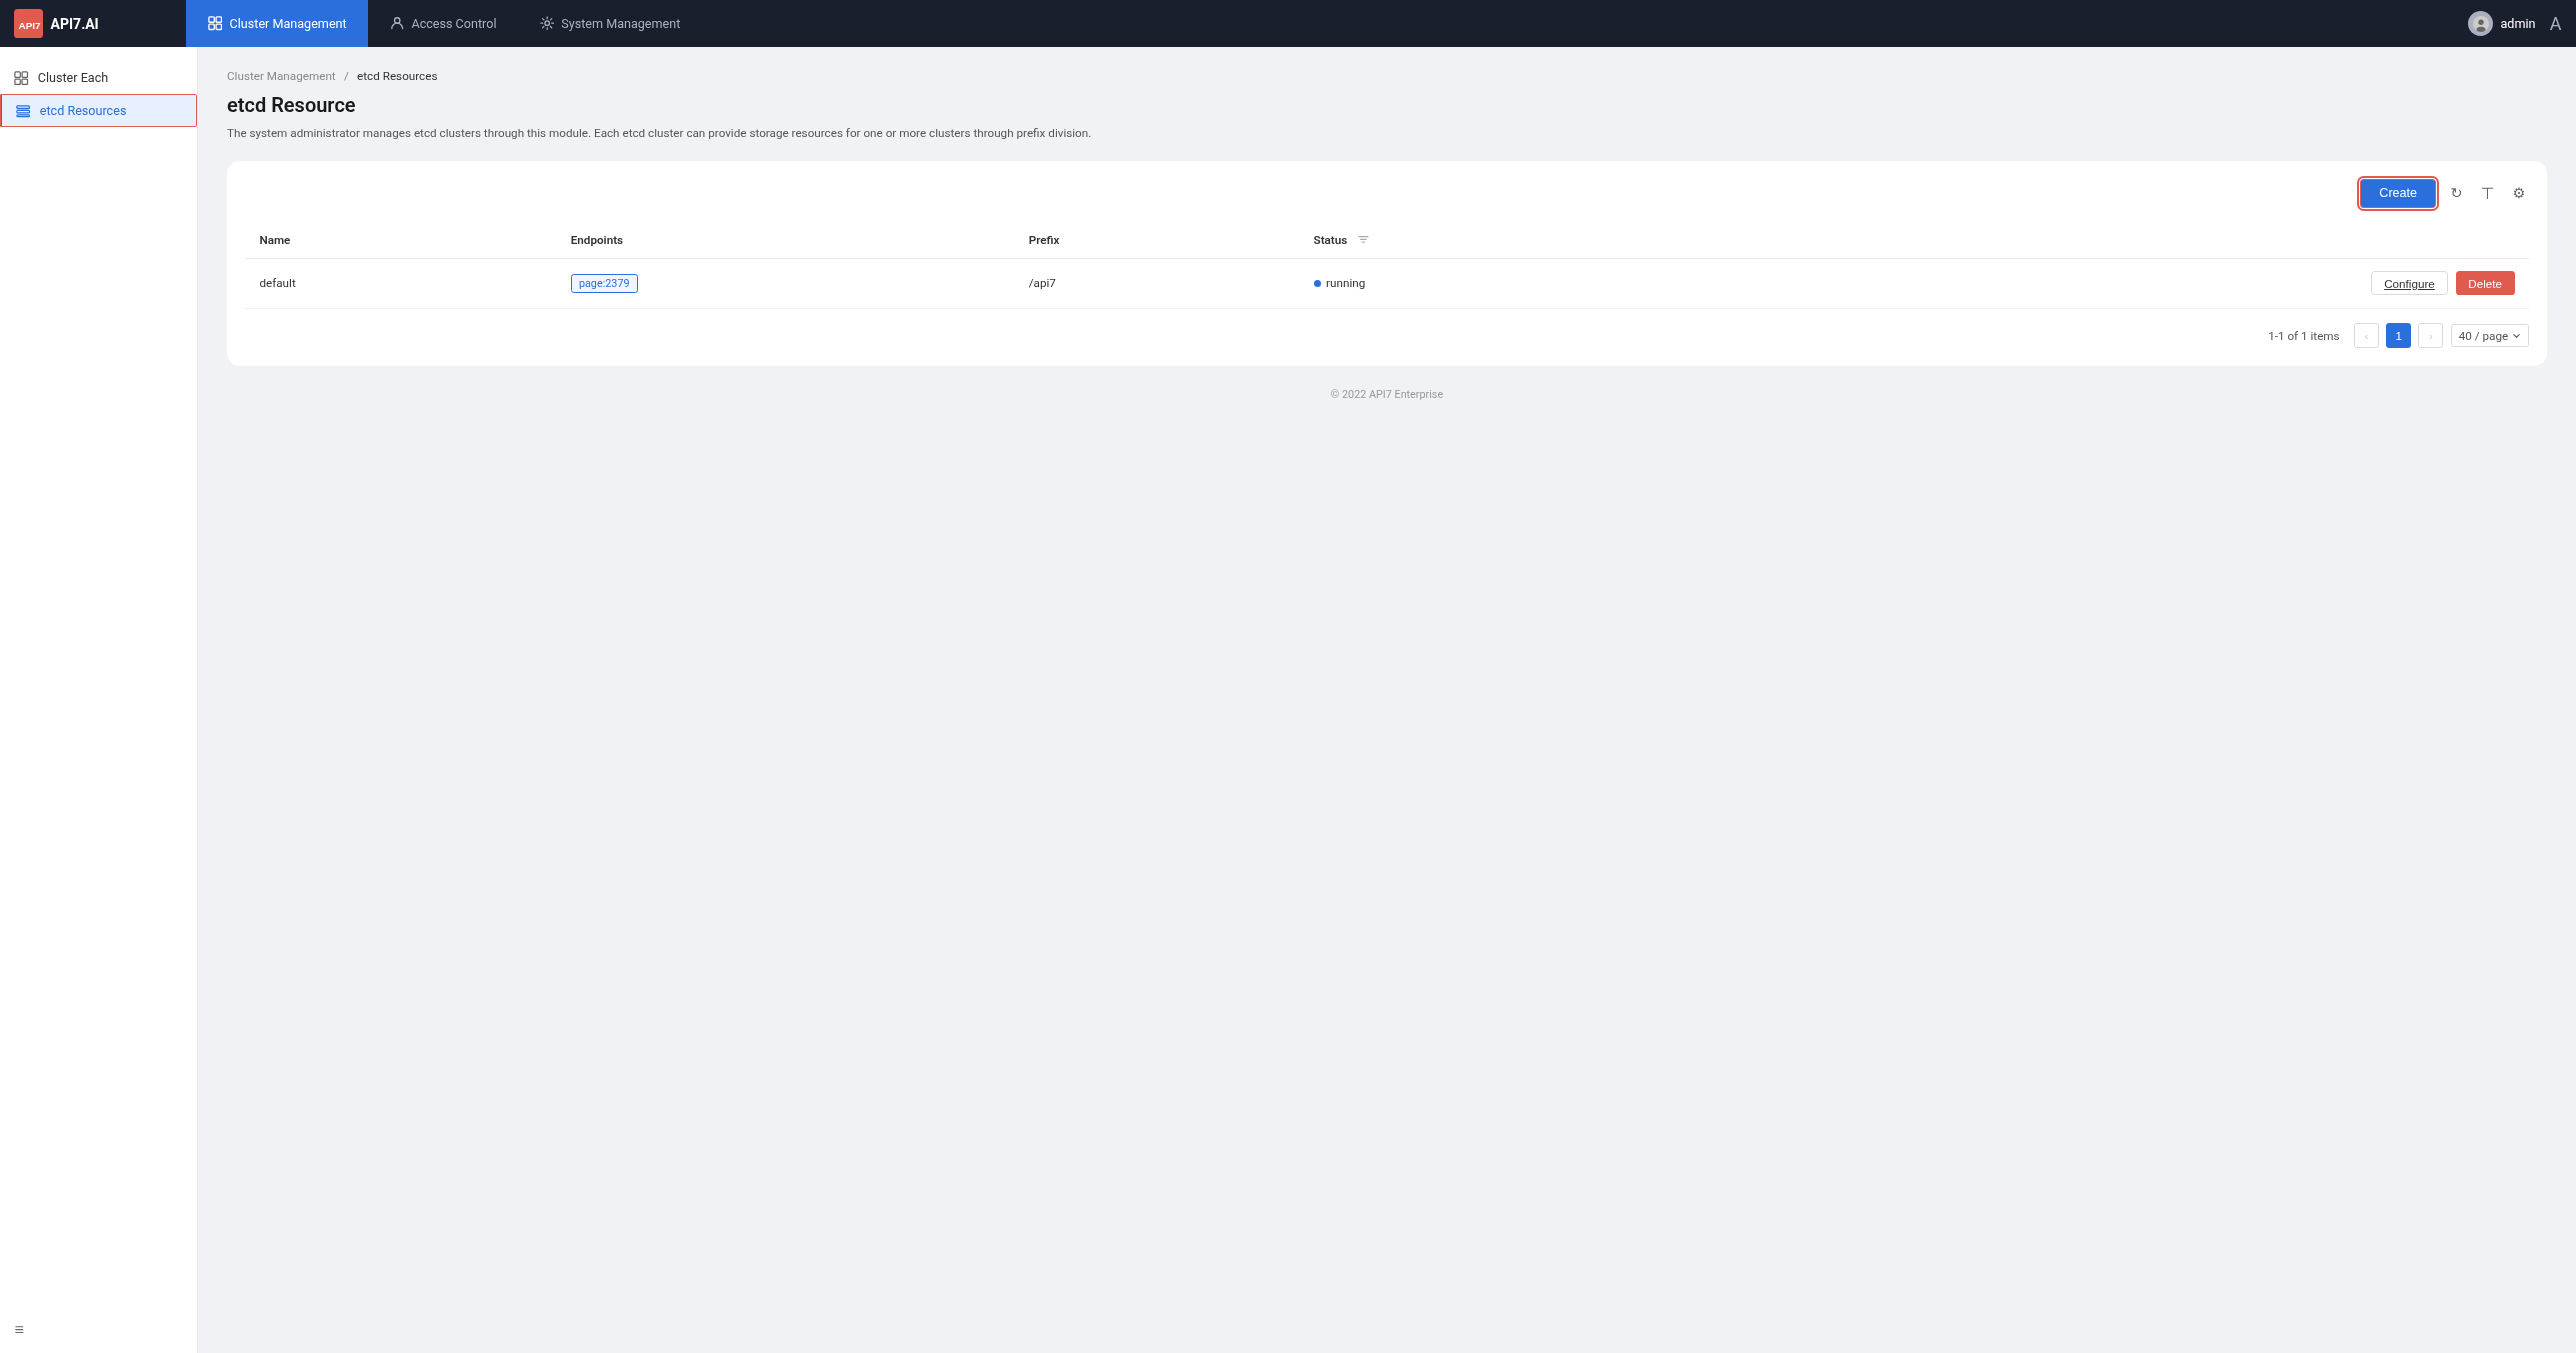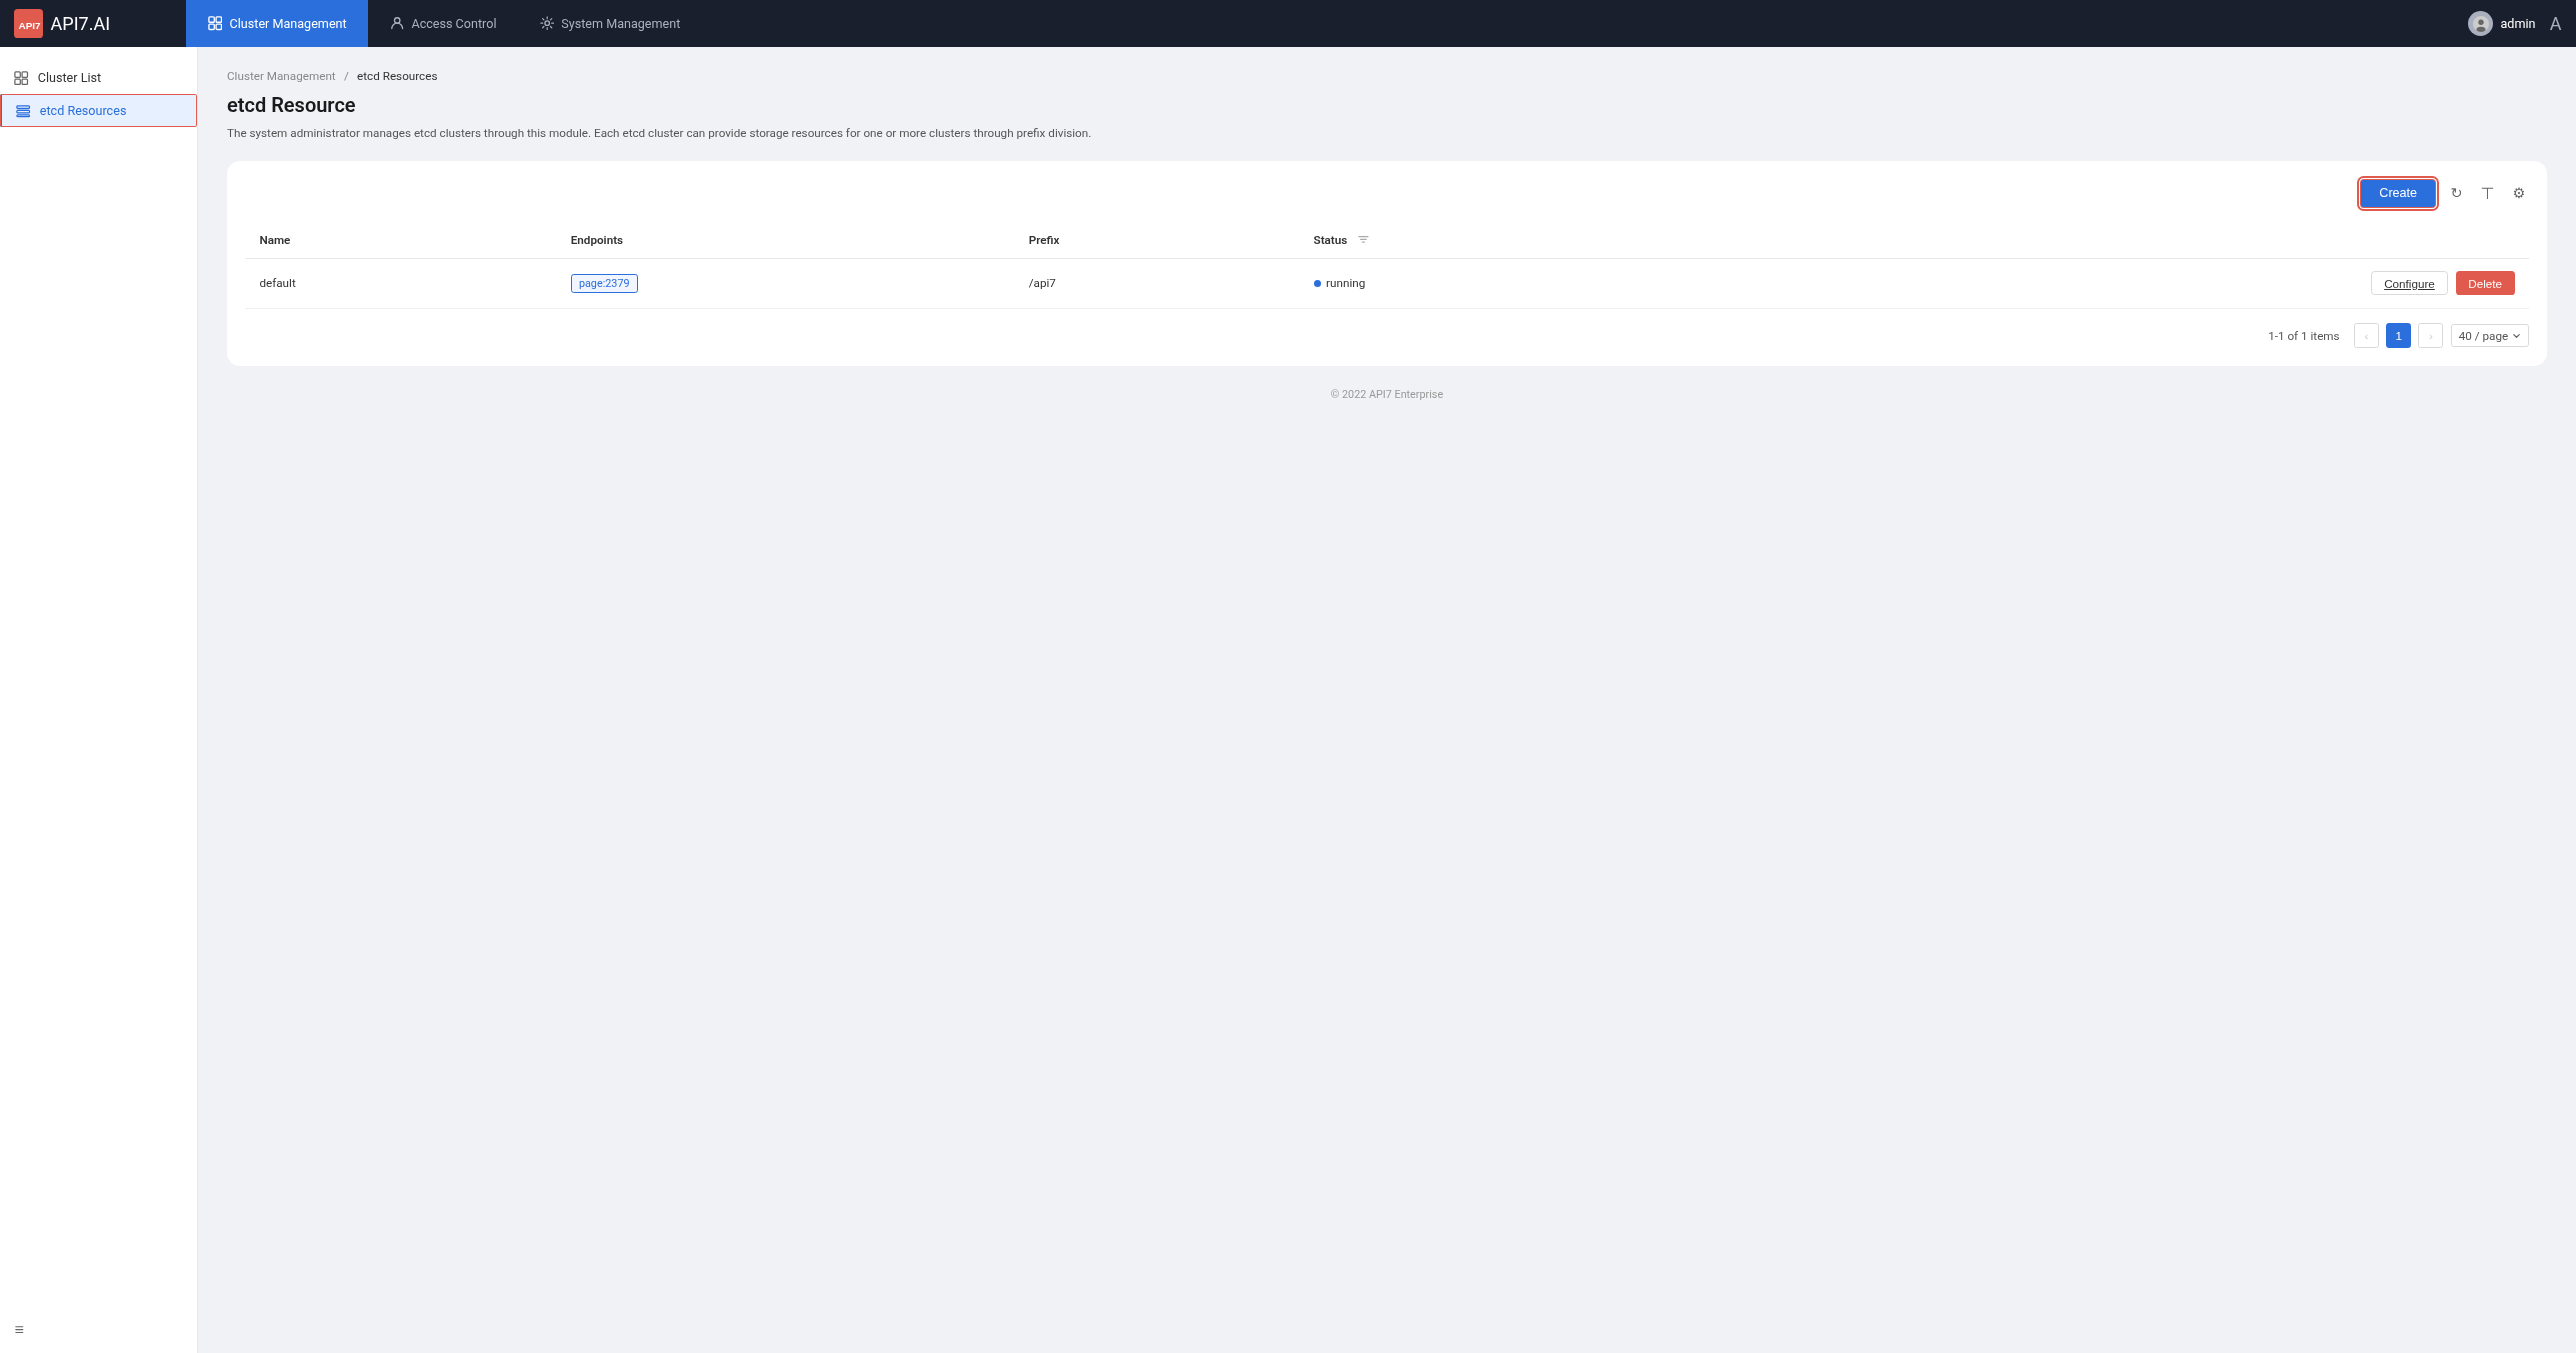--- a/index.html
+++ b/index.html
@@ -315,21 +315,21 @@
   </style>
 </head>
 <body>
 
 <nav class="top-nav">
   <div class="logo-area">
     <svg class="logo-icon" viewBox="0 0 32 32" fill="none" xmlns="http://www.w3.org/2000/svg">
       <rect width="32" height="32" rx="4" fill="#e05a4e"></rect>
       <text x="5" y="22" font-size="11" font-weight="bold" fill="white" font-family="sans-serif">API7</text>
     </svg>
-    <span style="color:#fff;font-size:18px;font-weight:400;">API7.AI</span>
+    <span style="color:#fff;font-size:14px;font-weight:700;">API7.AI</span>
   </div>
 
   <div class="nav-tabs">
 
     <div class="nav-tab active">
       <svg width="14.4" height="14.4" viewBox="0 0 16 16" fill="none">
         <rect x="1" y="1" width="6" height="6" rx="1" stroke="#fff" stroke-width="1.5"></rect>
         <rect x="9" y="1" width="6" height="6" rx="1" stroke="#fff" stroke-width="1.5"></rect>
         <rect x="1" y="9" width="6" height="6" rx="1" stroke="#fff" stroke-width="1.5"></rect>
         <rect x="9" y="9" width="6" height="6" rx="1" stroke="#fff" stroke-width="1.5"></rect>
@@ -372,21 +372,21 @@
 <div class="app-layout">
 
   <aside class="sidebar">
     <div class="sidebar-item">
       <svg width="14.4" height="14.4" viewBox="0 0 16 16" fill="none">
         <rect x="1" y="1" width="6" height="6" rx="1" stroke="#666" stroke-width="1.4"></rect>
         <rect x="9" y="1" width="6" height="6" rx="1" stroke="#666" stroke-width="1.4"></rect>
         <rect x="1" y="9" width="6" height="6" rx="1" stroke="#666" stroke-width="1.4"></rect>
         <rect x="9" y="9" width="6" height="6" rx="1" stroke="#666" stroke-width="1.4"></rect>
       </svg>
-      <span>Cluster List</span>
+      <span>Cluster Each</span>
     </div>
     <div class="sidebar-item active">
       <svg width="14.4" height="14.4" viewBox="0 0 16 16" fill="none">
         <rect x="1" y="2" width="14" height="3" rx="1" stroke="#2a6fdb" stroke-width="1.4"></rect>
         <rect x="1" y="7" width="14" height="3" rx="1" stroke="#2a6fdb" stroke-width="1.4"></rect>
         <rect x="1" y="12" width="14" height="2" rx="1" stroke="#2a6fdb" stroke-width="1.4"></rect>
       </svg>
       <span>etcd Resources</span>
     </div>
 

